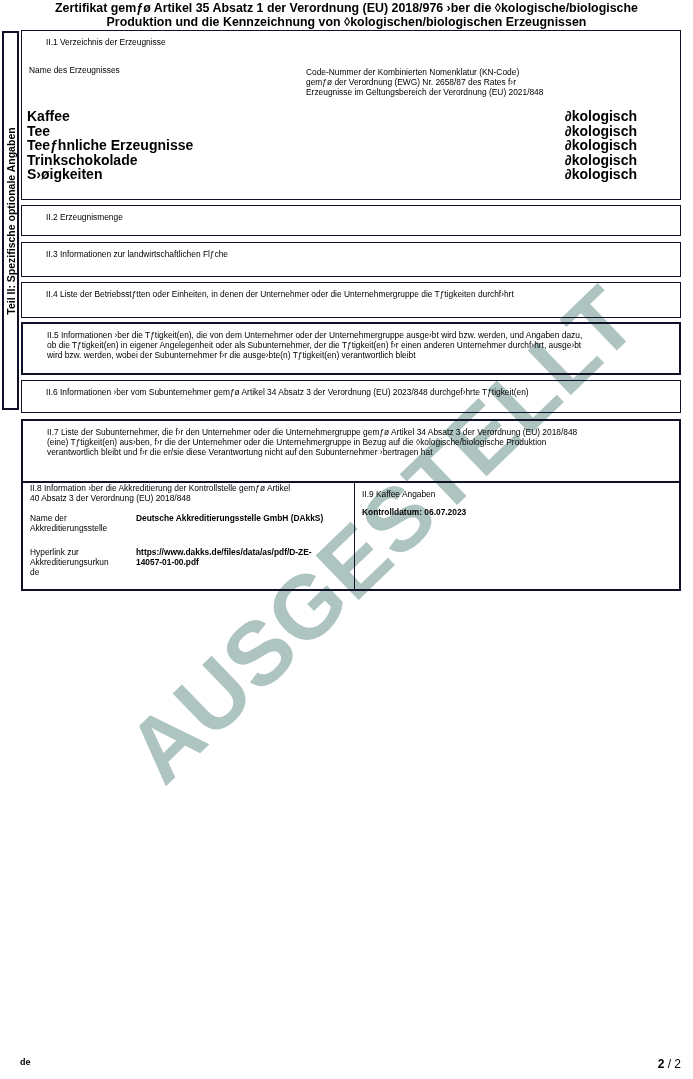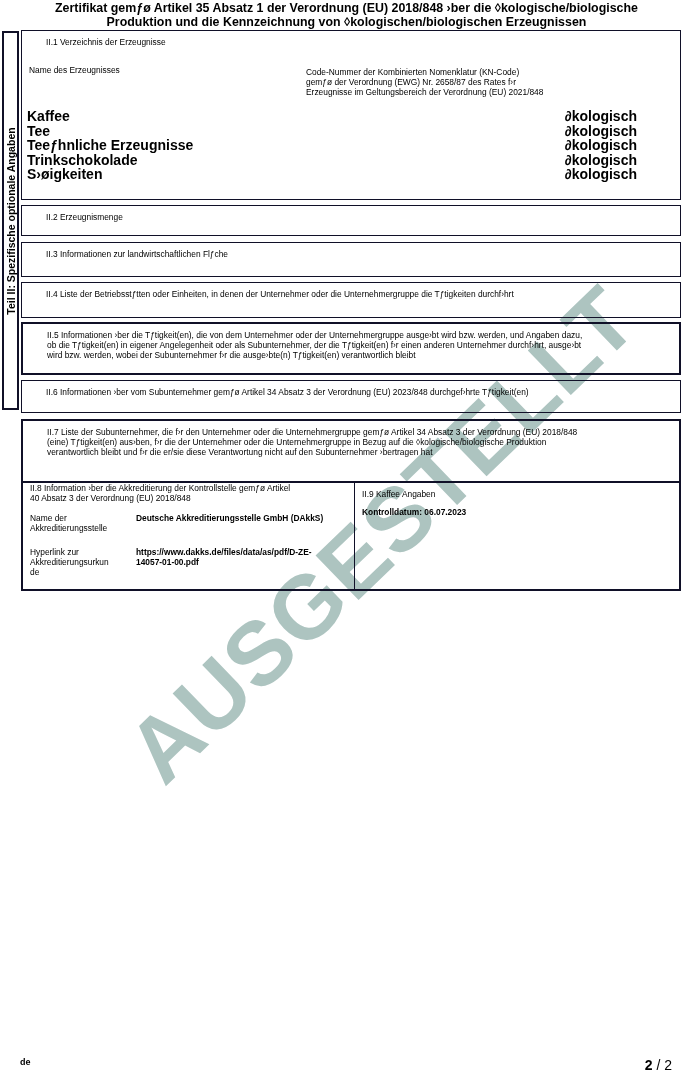--- a/index.html
+++ b/index.html
@@ -81,31 +81,31 @@
   .ii8-row{position:absolute;left:7px;width:320px;}
   .ii8-row1{top:30px;}
   .ii8-row2{top:64px;}
   .ii8-label{position:absolute;left:0;top:0;width:100px;}
   .ii8-value{position:absolute;left:106px;top:0;font-weight:bold;}
   .link{color:#000;text-decoration:none;}
   .ii9-col{position:absolute;left:339px;top:6px;width:310px;}
   .ii9-content{margin-top:8px;font-weight:bold;}
   .footer-lang{position:absolute;left:20px;top:1057px;font-size:9px;font-weight:bold;z-index:1;}
   .footer-url{position:absolute;left:137px;top:1058px;font-size:8.3px;color:#1a1acc;text-decoration:none;z-index:1;}
-  .footer-pages{position:absolute;right:21px;top:1057px;font-size:14px;z-index:1;}
+  .footer-pages{position:absolute;right:12px;top:1057px;font-size:12px;z-index:1;}
   .pg-bold{font-weight:bold;}
 </style>
 </head>
 <body>
 
 <div class="page">
 
   <div class="watermark">AUSGESTELLT</div>
 
-  <h1 class="title pre">Zertifikat gemƒø Artikel 35 Absatz 1 der Verordnung (EU) 2018/848 ›ber die ◊kologische/biologische
+  <h1 class="title pre">Zertifikat gemƒø Artikel 35 Absatz 1 der Verordnung (EU) 2018/976 ›ber die ◊kologische/biologische
 Produktion und die Kennzeichnung von ◊kologischen/biologischen Erzeugnissen</h1>
 
   <div class="sidebar">
     <span class="sidebar-text">Teil II: Spezifische optionale Angaben</span>
   </div>
 
   <section class="box b1">
     <div>II.1 Verzeichnis der Erzeugnisse</div>
     <div class="inner name-col">Name des Erzeugnisses</div>
     <div class="inner code-col pre">Code-Nummer der Kombinierten Nomenklatur (KN-Code)

